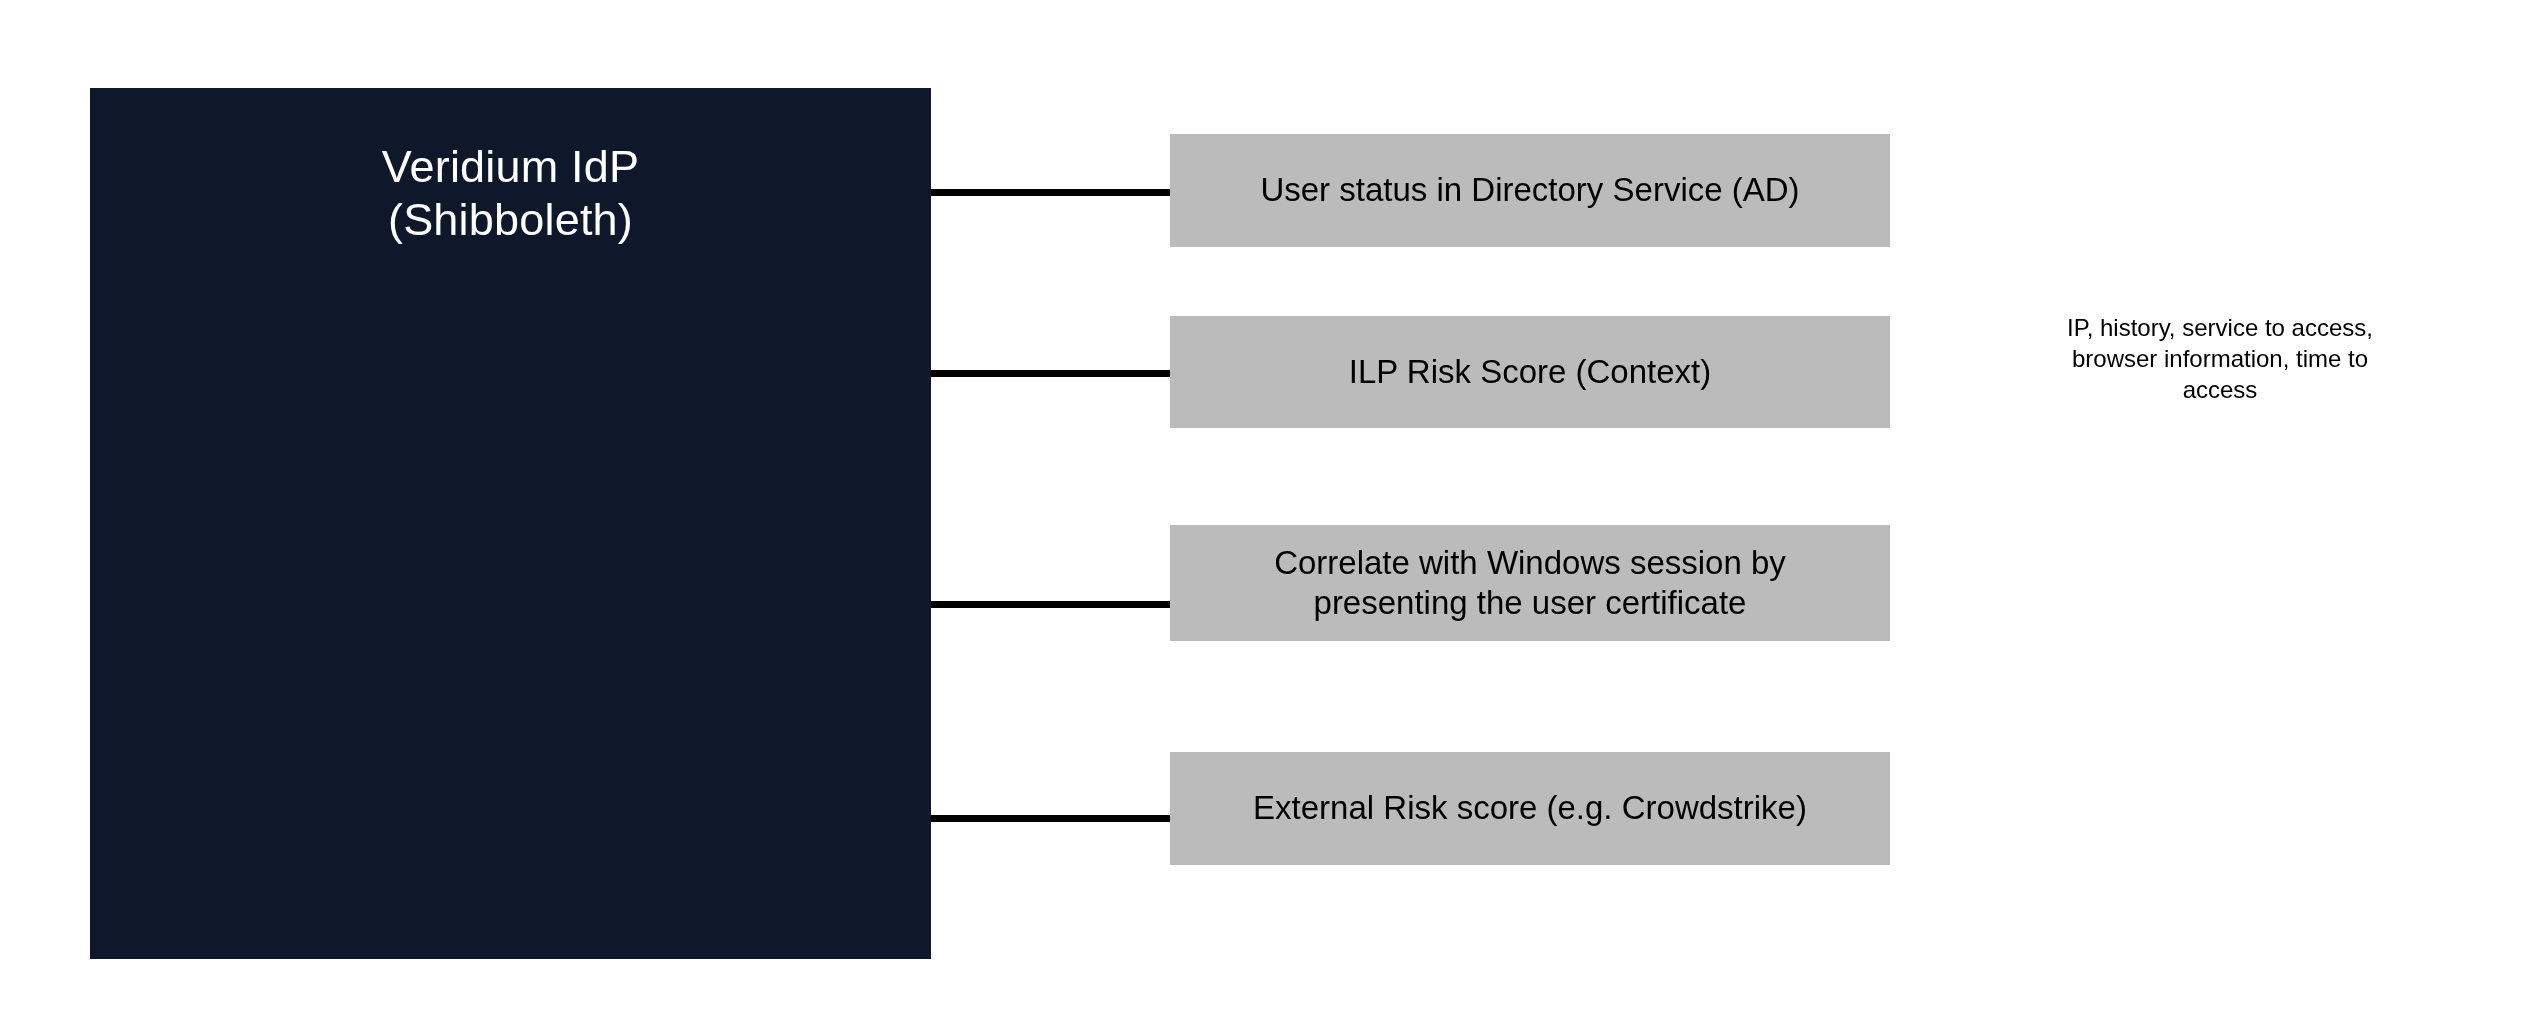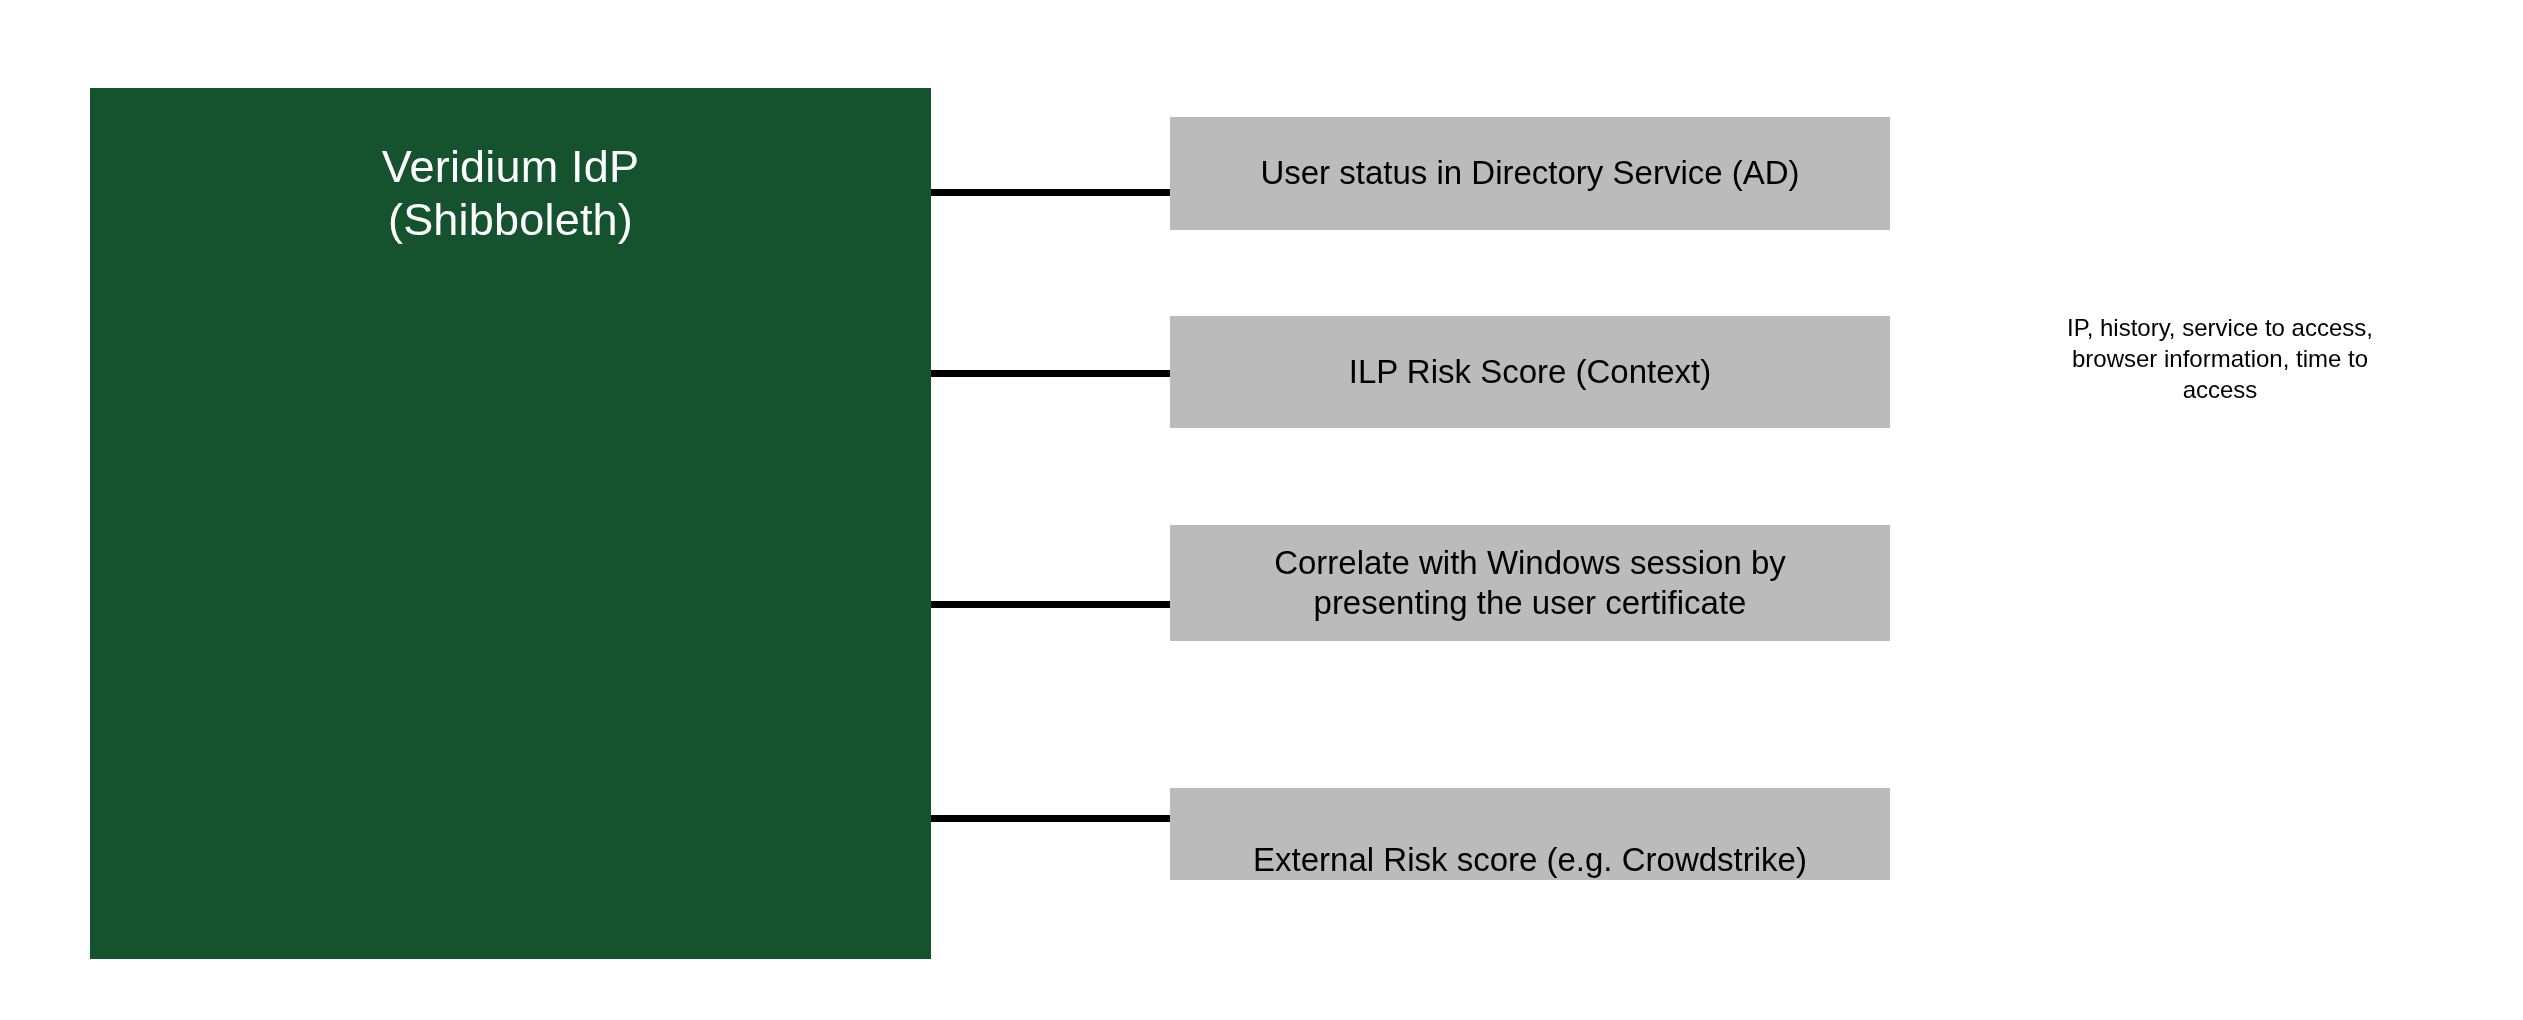--- a/index.html
+++ b/index.html
@@ -19,21 +19,21 @@
     overflow: hidden;
   }
 
   
   .idp-box {
     position: absolute;
     left: 90px;
     top: 88px;
     width: 841px;
     height: 871px;
-    background: #14532d;
+    background: #0f172a;
     box-sizing: border-box;
   }
   .idp-label {
     position: absolute;
     left: 0;
     top: 52px;
     width: 841px;
     text-align: center;
     color: #ffffff;
     font-size: 45px;
@@ -56,24 +56,24 @@
     padding: 0 12px;
   }
   .attr-label {
     text-align: center;
     color: #000000;
     font-size: 33px;
     line-height: 1.22;
     font-weight: 400;
     white-space: pre-line;
   }
-  .attr-1 { top: 117px; height: 113px; }
+  .attr-1 { top: 134px; height: 113px; }
   .attr-2 { top: 316px; height: 112px; }
   .attr-3 { top: 525px; height: 116px; }
-  .attr-4 { top: 788px; height: 92px; align-items: flex-end; }
+  .attr-4 { top: 752px; height: 113px; }
 
   
   .connector {
     position: absolute;
     left: 931px;
     width: 240px;
     height: 7px;
     background: #000000;
   }
   .conn-1 { top: 189px; }

